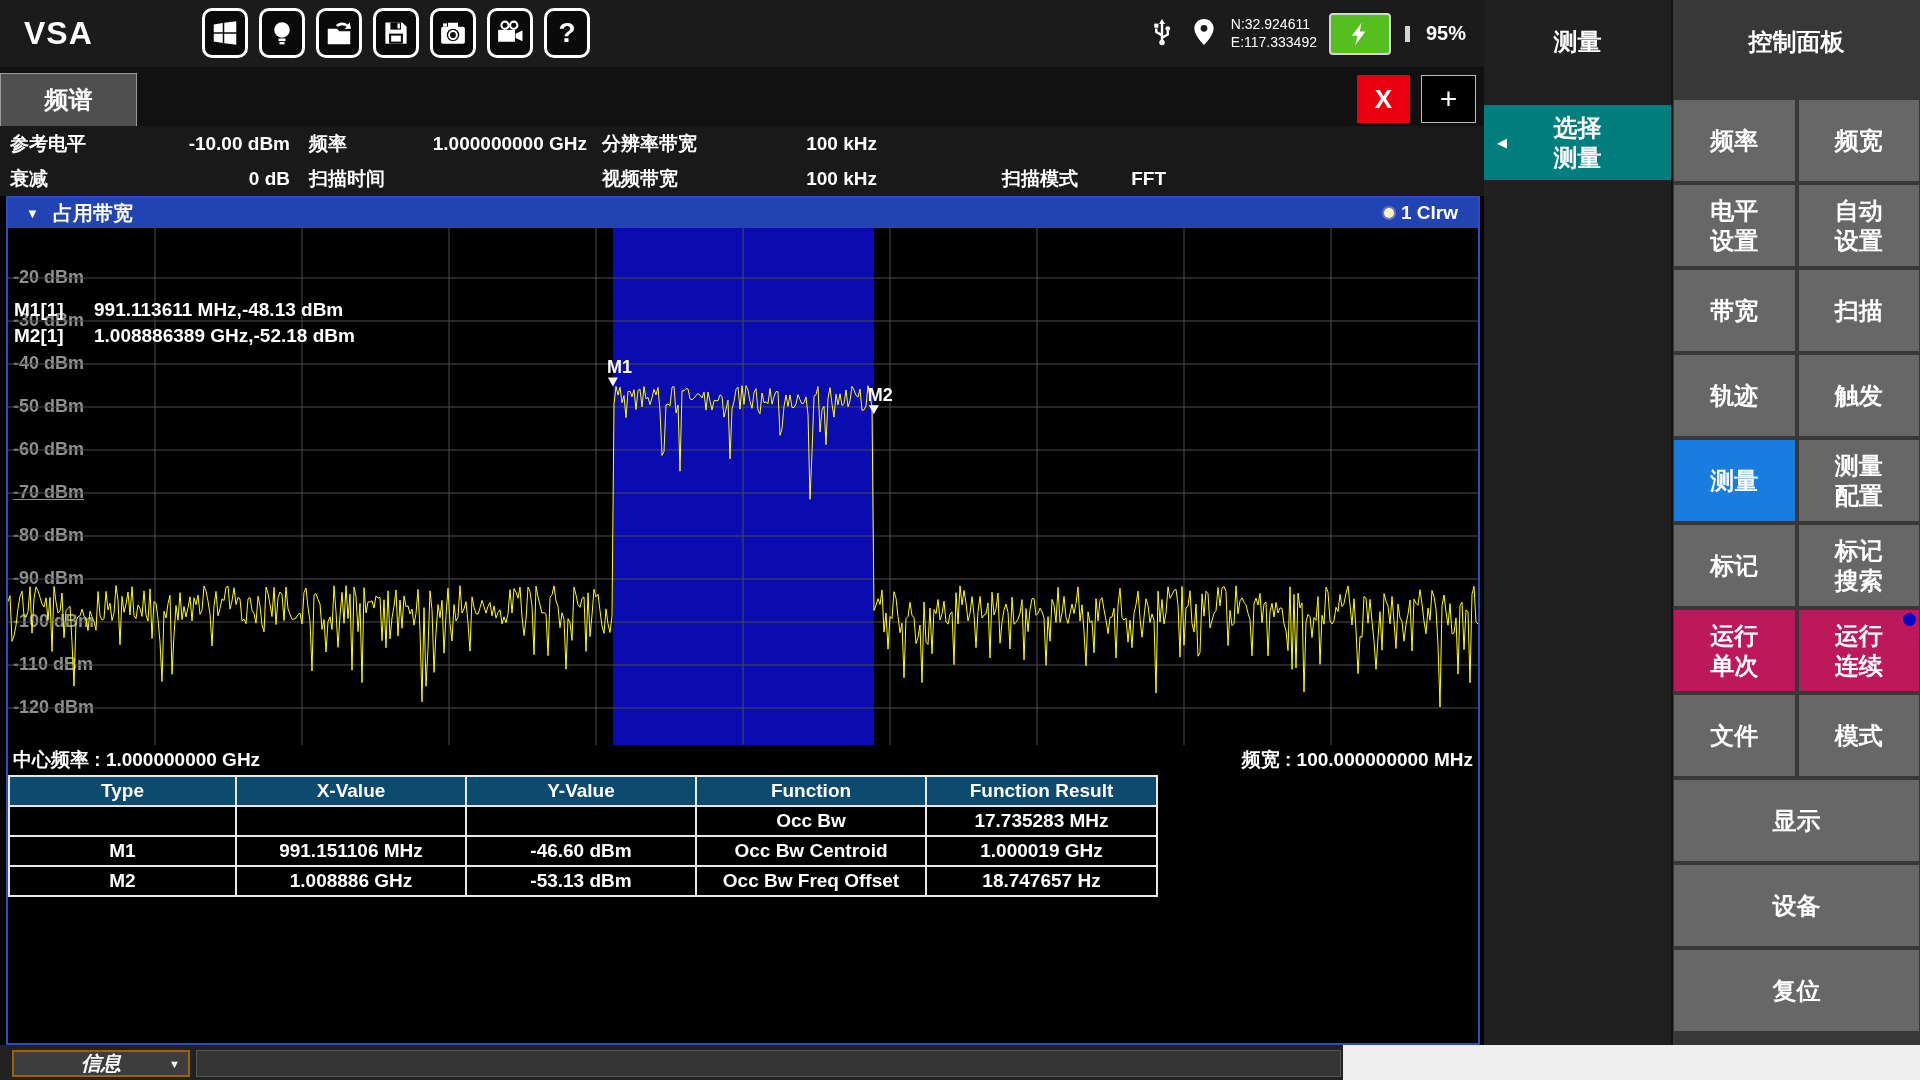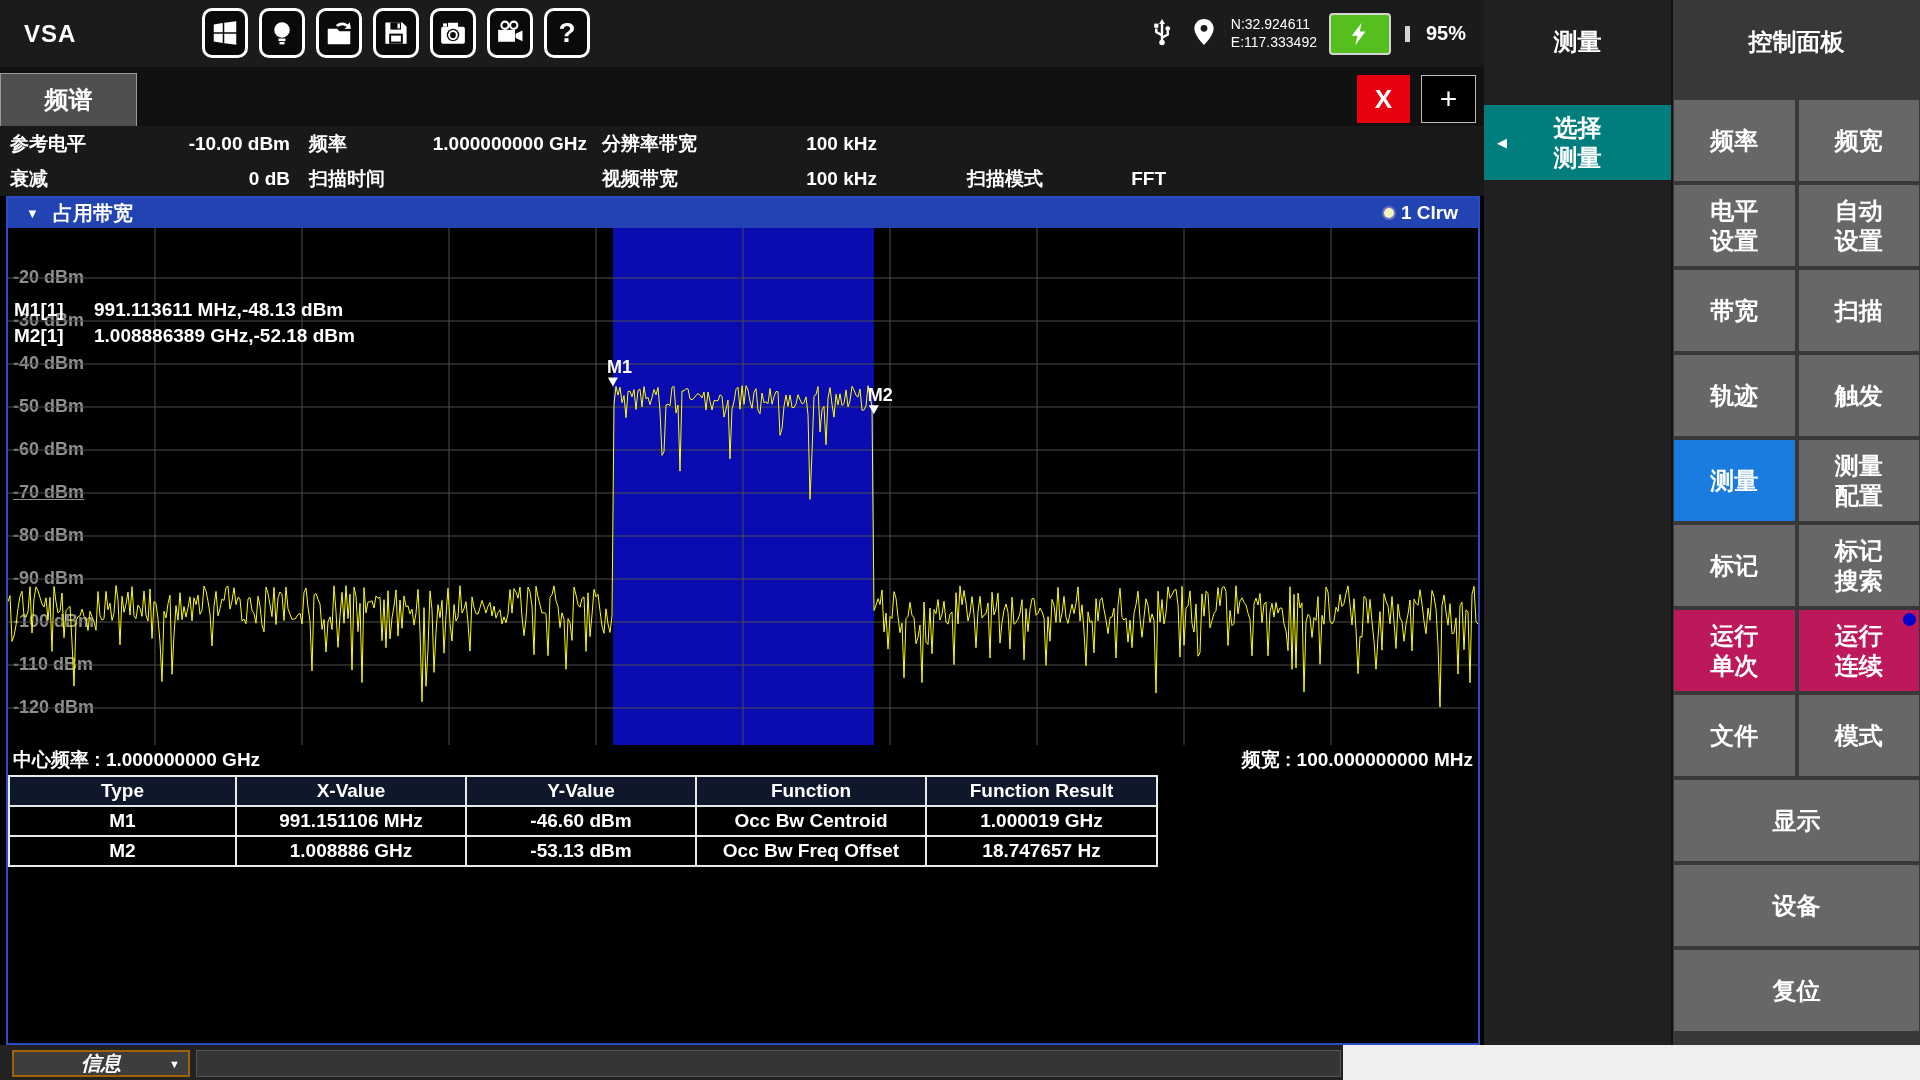--- a/index.html
+++ b/index.html
@@ -1,20 +1,20 @@
 <!DOCTYPE html>
 <html><head>
 <meta charset="utf-8">
 <style>
   html,body{margin:0;padding:0;background:#000;}
   #app{position:relative;width:1920px;height:1080px;background:#000;overflow:hidden;
        font-family:"Liberation Sans","DejaVu Sans",sans-serif;color:#fff;}
   
   #topbar{position:absolute;left:0;top:0;width:1484px;height:67px;background:#1b1b1b;}
-  #logo{position:absolute;left:24px;top:0;line-height:67px;font-size:24px;font-weight:700;letter-spacing:1px;}
+  #logo{position:absolute;left:24px;top:0;line-height:67px;font-size:32px;font-weight:700;letter-spacing:1px;}
   #icon-row{position:absolute;left:202px;top:8px;display:flex;gap:11px;}
   .tool-btn{width:46px;height:50px;border:3px solid #fff;border-radius:10px;background:#0a0a0a;
             display:flex;align-items:center;justify-content:center;box-sizing:border-box;cursor:pointer;}
   .tool-btn svg{width:30px;height:30px;}
   #help-glyph{font-size:28px;font-weight:700;color:#fff;line-height:1;}
   #status{position:absolute;right:18px;top:0;height:67px;display:flex;align-items:center;gap:12px;}
   #gps-text{font-size:14px;line-height:1.25;font-weight:400;}
   .batt{position:relative;width:58px;height:38px;background:#54bf1e;border:2px solid #d5d5d5;border-radius:4px;
         display:flex;align-items:center;justify-content:center;}
   .batt svg{width:26px;height:30px;}
@@ -49,21 +49,21 @@
   #plot-svg{position:absolute;left:0;top:0;z-index:2;}
   .ylab{position:absolute;left:5px;font-size:18px;font-weight:700;color:#8f8f8f;z-index:1;}
   #readout{position:absolute;left:6px;top:0;z-index:3;}
   .ro-line{position:absolute;white-space:nowrap;font-size:19px;font-weight:700;}
   .ro-name{display:inline-block;width:80px;margin-top:40px;}
   #freqrow{position:relative;height:30px;display:flex;align-items:center;justify-content:space-between;
      padding:0 5px;font-size:19px;font-weight:700;}
   #mtable{border-collapse:collapse;table-layout:fixed;width:1148px;}
   #mtable th,#mtable td{border:2px solid #e8e8e8;height:28px;text-align:center;font-size:19px;font-weight:700;
      padding:0;overflow:hidden;white-space:nowrap;}
-  #mtable th{background:#0f172a;}
+  #mtable th{background:#0c4a6e;}
   
   #bottombar{position:absolute;left:0;top:1045px;width:1920px;height:35px;background:#222;}
   #bottom-gray{position:absolute;left:1343px;top:0;width:577px;height:35px;background:#efefef;}
   #info-btn{position:absolute;left:12px;top:5px;width:178px;height:27px;background:#3d3d3d;
      border:2px solid #a16207;box-sizing:border-box;display:flex;align-items:center;justify-content:center;
      font-size:20px;font-weight:700;cursor:pointer;font-style:italic;}
   #info-caret{position:absolute;right:8px;font-size:11px;}
   #bottom-panel{position:absolute;left:196px;top:5px;width:1145px;height:27px;background:#353535;
      border:1px solid #555;box-sizing:border-box;}
   
@@ -187,21 +187,21 @@
         <span class="set-value" style="left: 349px; width: 238px;">1.000000000 GHz</span>
         <span class="set-label" style="left: 602px;">分辨率带宽</span>
         <span class="set-value" style="left: 700px; width: 177px;">100 kHz</span>
       </div>
     <div class="set-row" id="set-row2">
         <span class="set-label" style="left: 10px;">衰减</span>
         <span class="set-value" style="left: 100px; width: 190px;">0 dB</span>
         <span class="set-label" style="left: 309px;">扫描时间</span>
         <span class="set-label" style="left: 602px;">视频带宽</span>
         <span class="set-value" style="left: 700px; width: 177px;">100 kHz</span>
-        <span class="set-label" style="left: 967px;">扫描模式</span>
+        <span class="set-label" style="left: 1002px;">扫描模式</span>
         <span class="set-value" style="left: 1040px; width: 126px;">FFT</span>
       </div>
   </div>
 
   <div id="chartpanel">
     <div id="chart-header">
       <span id="collapse-icon">▼</span>
       <span id="chart-title">占用带宽</span>
       <span id="trace-badge">
         <span id="trace-dot"></span>
@@ -271,20 +271,27 @@
           <tr id="mtable-head">
             <th>Type</th>
             <th>X-Value</th>
             <th>Y-Value</th>
             <th>Function</th>
             <th>Function Result</th>
           </tr>
         </thead>
       <tbody id="mtable-body">
           <tr>
+            <td></td>
+            <td></td>
+            <td></td>
+            <td>Occ Bw</td>
+            <td>17.735283 MHz</td>
+          </tr>
+          <tr>
             <td>M1</td>
             <td>991.151106 MHz</td>
             <td>-46.60 dBm</td>
             <td>Occ Bw Centroid</td>
             <td>1.000019 GHz</td>
           </tr>
           <tr>
             <td>M2</td>
             <td>1.008886 GHz</td>
             <td>-53.13 dBm</td>

